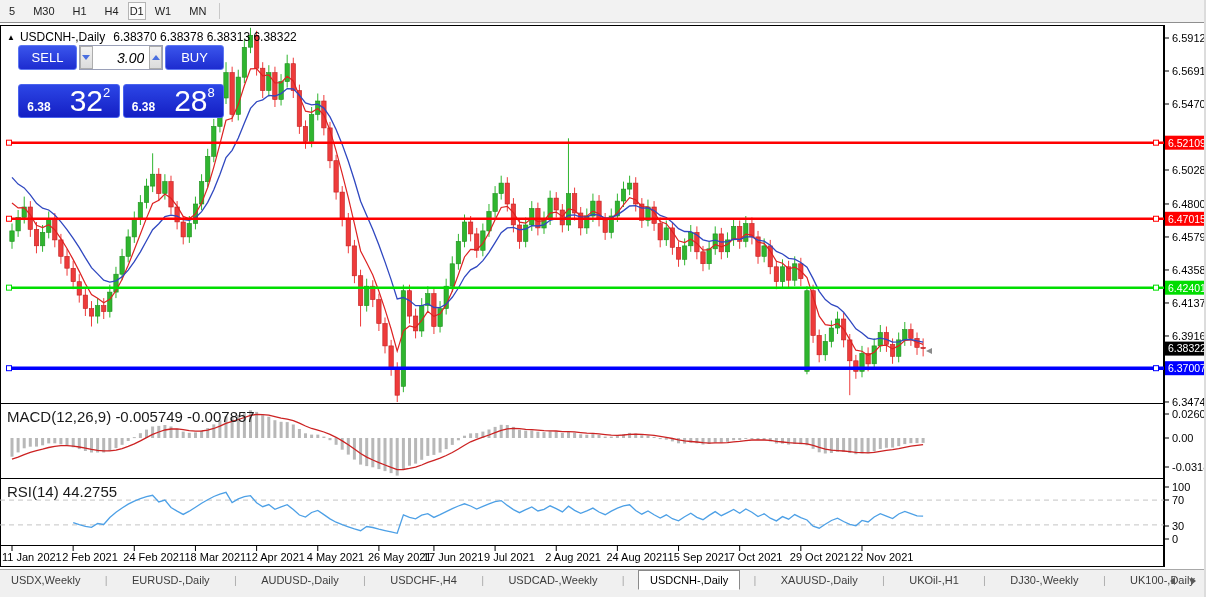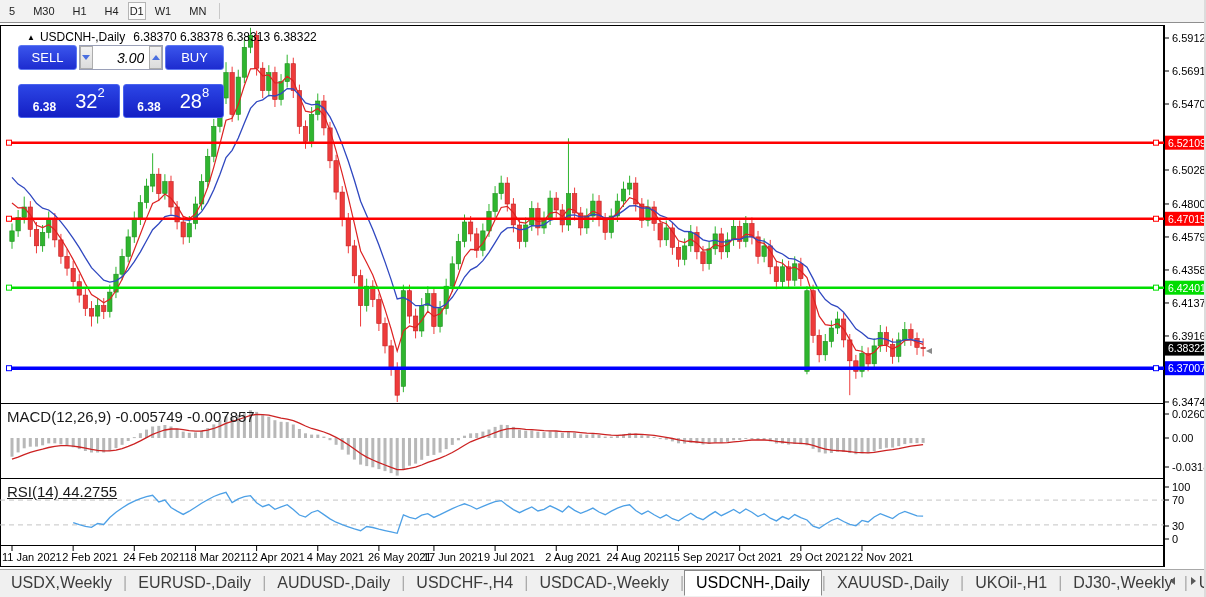--- a/index.html
+++ b/index.html
@@ -5,49 +5,49 @@
   html,body{margin:0;padding:0;background:#fff;}
   #root{position:relative;width:1206px;height:597px;overflow:hidden;
         font-family:"Liberation Sans","DejaVu Sans",sans-serif;background:#fff;}
   
   #toolbar{position:absolute;left:0;top:0;width:1206px;height:22px;background:#f2f2f2;
            border-bottom:1px solid #8f8f8f;display:flex;align-items:center;font-size:11px;color:#222;}
   .tf-item{padding:3px 9px;cursor:default;}
   .tf-item.active{background:#fbfbfb;border:1px solid #b5b5b5;padding:2px 1px;}
   .tf-sep{width:1px;height:16px;background:#c9c9c9;margin:0 4px;}
   
-  #chart-title{position:absolute;left:7px;top:30px;font-size:12px;color:#000;white-space:nowrap;z-index:5;margin-left:20px;}
+  #chart-title{position:absolute;left:7px;top:30px;font-size:12px;color:#000;white-space:nowrap;z-index:5;}
   #chart-title .tri{font-size:8px;vertical-align:1px;margin-right:5px;}
   #chart-title .ttl{margin-right:8px;}
   
   #trade-panel{position:absolute;left:18px;top:45px;z-index:6;width:206px;}
   .tp-row1{display:flex;height:25px;margin-bottom:14px;}
   .tp-btn{width:57px;color:#fff;font-size:13px;display:flex;align-items:center;justify-content:center;
           background:linear-gradient(180deg,#3a55ec,#1d2cd0);border:1px solid #5d77f2;border-radius:3px;cursor:pointer;}
   .tp-spin{display:flex;flex:1;margin:0 2px;border:1px solid #9aa0b8;background:#fff;}
   .spin-btn{width:17px;background:linear-gradient(180deg,#f2f2f2,#dcdcdc);border:1px solid #adadad;
             display:flex;align-items:center;justify-content:center;cursor:pointer;}
   .tp-input{width:100%;border:none;outline:none;font-size:14px;text-align:right;padding:0 5px 0 0;
             font-family:"Liberation Sans",sans-serif;color:#000;min-width:0;font-style:italic;}
   .tri-glyph{width:0;height:0;border-left:4px solid transparent;border-right:4px solid transparent;}
   .tri-glyph.up{border-bottom:5px solid #4a6fe0;}
   .tri-glyph.down{border-top:5px solid #4a6fe0;}
   .tp-row2{display:flex;gap:3px;height:34px;}
   .tp-price{flex:1;background:linear-gradient(180deg,#2c46e6,#141fc4);border:1px solid #4a63ee;border-radius:3px;
             color:#fff;display:flex;align-items:flex-end;justify-content:center;padding-bottom:3px;cursor:pointer;}
   .p-small{font-size:12px;font-weight:bold;margin-right:19px;line-height:14px;}
-  .p-big{font-size:20px;line-height:26px;margin-top:42px;}
+  .p-big{font-size:30px;line-height:26px;margin-top:42px;}
   .p-sup{font-size:13px;line-height:12px;align-self:flex-start;margin-top:2px;}
   
   .ind-label{position:absolute;font-size:15px;color:#1a1a1a;z-index:4;white-space:nowrap;}
   #macd-label{left:7px;top:408px;}
-  #rsi-label{left:7px;top:483px;text-decoration:underline;}
+  #rsi-label{left:7px;top:483px;}
   
   #tabbar{position:absolute;left:0;top:569px;width:1206px;height:28px;background:#f0f0f0;
-          border-top:1px solid #a8a8a8;display:flex;align-items:flex-start;font-size:16px;color:#3c3c3c;}
+          border-top:1px solid #a8a8a8;display:flex;align-items:flex-start;font-size:11px;color:#3c3c3c;justify-content:space-between;}
   .tab-item{padding:4px 11px 3px;cursor:pointer;white-space:nowrap;}
   .tab-item.active{background:#fff;border:1px solid #8a8a8a;border-bottom:1px solid #fff;color:#000;padding:3px 11px 3px;}
   .tab-sep{color:#aaa;padding-top:4px;}
   .tab-arrows{position:absolute;right:10px;top:7px;display:flex;gap:16px;}
   .arr{width:0;height:0;border-top:4px solid transparent;border-bottom:4px solid transparent;cursor:pointer;}
   .arr.left{border-right:5px solid #5a5a5a;}
   .arr.right{border-left:5px solid #5a5a5a;}
   #right-edge{position:absolute;right:0;top:0;width:2px;height:597px;background:#dcdcdc;}
   svg{position:absolute;left:0;top:0;}
 </style>

